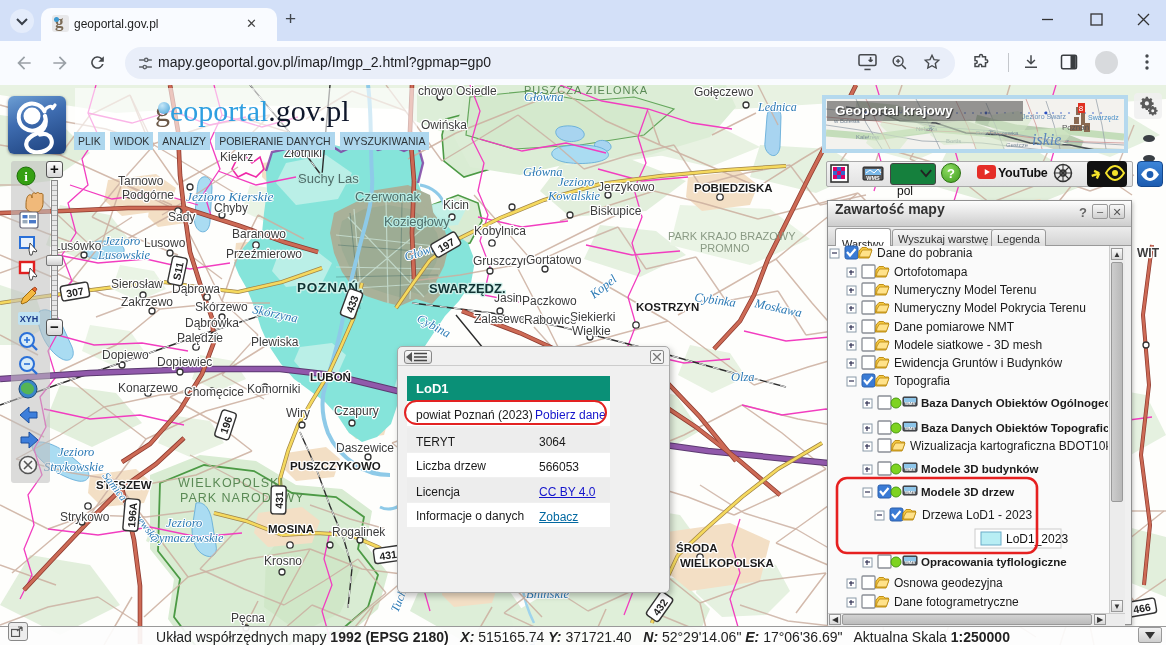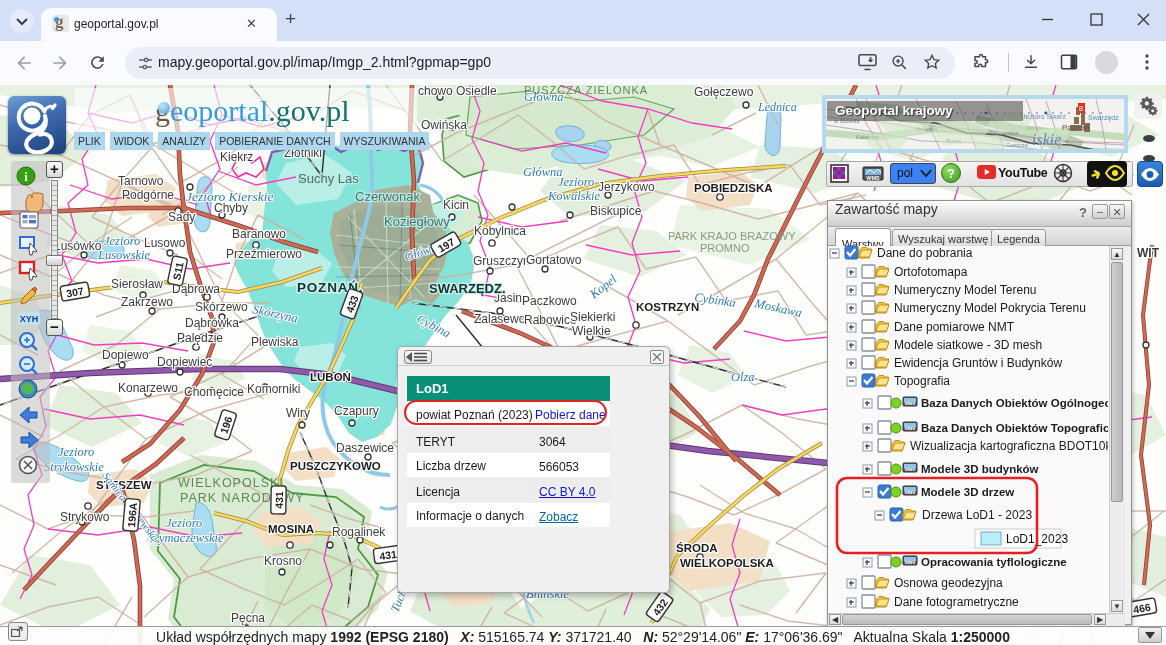--- a/index.html
+++ b/index.html
@@ -484,21 +484,21 @@
 <svg width="58" height="58" viewBox="0 0 58 58">
         <g fill="none" stroke="#fff" stroke-linecap="round">
           <circle cx="24" cy="20" r="8.5" fill="#fff" stroke="none"></circle>
           <path d="M36.5 15.5a13.5 13.5 0 1 0 .5 10" stroke-width="4"></path>
           <path d="M37 14c2-3.5 5.5-4.5 8-2.5M44.5 12.5l2.5-3.5" stroke-width="3.2"></path>
           <path d="M37 20c2.5 9.5-.5 14-7.5 17-7.5 3.2-12.5 7.5-11 13 1.8 6.5 11.5 8 19 4.5 5.5-2.6 7.5-7.5 5.5-12-1.8-4-6.5-5.5-11-4" stroke-width="4.2"></path>
         </g>
       </svg>
 </div>
 
-<div style="position:absolute;left:155px;top:9px;font-family:'Liberation Serif',serif;font-size:30px;color:#6b5847"><span style="color:#6b5847">g</span><span style="color:#2e9fe0">eoportal</span><span style="color:#0f766e">.gov.pl</span></div>
+<div style="position:absolute;left:155px;top:9px;font-family:'Liberation Serif',serif;font-size:30px;color:#6b5847"><span style="color:#6b5847">g</span><span style="color:#2e9fe0">eoportal</span><span style="color:#0f172a">.gov.pl</span></div>
 <div style="position:absolute;left:158px;top:17px;width:12px;height:12px;border-radius:50%;background:radial-gradient(circle at 35% 30%,#c5e7f8,#41a0d8)"></div>
 
 <div style="position:absolute;left:74px;top:47px;font-size:10.5px;color:#2e3438;white-space:nowrap">
 <span style="display:inline-block;background:#aed7ee;padding:3px 4px;margin-right:5px">PLIK</span><span style="display:inline-block;background:#aed7ee;padding:3px 4px;margin-right:5px">WIDOK</span><span style="display:inline-block;background:#aed7ee;padding:3px 4px;margin-right:5px">ANALIZY</span><span style="display:inline-block;background:#aed7ee;padding:3px 4px;margin-right:5px">POBIERANIE DANYCH</span><span style="display:inline-block;background:#aed7ee;padding:3px 4px">WYSZUKIWANIA</span>
 </div>
 
 <div style="position:absolute;left:11px;top:76px;width:39px;height:322px;background:rgba(190,190,190,0.55);border-radius:3px"></div>
 <svg style="position:absolute;left:11px;top:76px" width="40" height="320" viewBox="0 0 40 320">
 <circle cx="15" cy="15" r="9" fill="#35a012" stroke="#1c7008" stroke-width="1"></circle>
       <text x="15" y="20" font-size="13" font-weight="bold" fill="#fff" text-anchor="middle" font-family="Liberation Serif,serif">i</text>
@@ -641,21 +641,21 @@
         <rect x="11" y="7" width="4" height="4"></rect>
         <rect x="7" y="11" width="4" height="4"></rect>
       </g>
     </svg>
 <svg style="position:absolute;left:862px;top:79px" width="22" height="20" viewBox="0 0 22 20">
       <rect x="1" y="3" width="20" height="13" rx="1" fill="#555" stroke="#222"></rect>
       <rect x="3" y="5" width="16" height="6" fill="#7ab8e8"></rect>
       <path d="M4 9l4-3 4 3 4-4 3 4" stroke="#fff" stroke-width="1" fill="none"></path>
       <text x="11" y="15.5" font-size="5.5" font-weight="bold" fill="#fff" text-anchor="middle" font-family="Liberation Sans,sans-serif">WMS</text>
     </svg>
-<div style="position:absolute;left:890px;top:78px;width:46px;height:21px;background:#3b82f6;border:1.5px solid #444;border-radius:3px;font-size:12px;color:#111;padding:2px 0 0 6px">pol</div>
+<div style="position:absolute;left:890px;top:78px;width:46px;height:21px;background:#15803d;border:1.5px solid #444;border-radius:3px;font-size:12px;color:#111;padding:20px 0 0 6px">pol</div>
 <svg style="position:absolute;left:920px;top:84px" width="12" height="9" viewBox="0 0 14 10">
       <path d="M1 1l6 7 6-7" fill="none" stroke="#222" stroke-width="2.2"></path>
     </svg>
 <div style="position:absolute;left:941px;top:78px;width:20px;height:20px;border-radius:50%;background:radial-gradient(circle at 35% 30%,#8edc60,#3d9a1e);border:1px solid #2a7010;color:#fff;font-weight:bold;font-size:13px;text-align:center;line-height:20px">?</div>
 <svg style="position:absolute;left:977px;top:80px" width="19" height="14" viewBox="0 0 22 16">
       <rect width="22" height="16" rx="4" fill="#e52d27"></rect>
       <path d="M9 4.5l6 3.5-6 3.5z" fill="#fff"></path>
     </svg>
 <div style="position:absolute;left:998px;top:81px;font-size:12.5px;font-weight:bold;color:#111;font-family:'Liberation Sans',sans-serif;letter-spacing:-0.3px">YouTube</div>
 <svg style="position:absolute;left:1053px;top:78px" width="20" height="20" viewBox="0 0 20 20">
@@ -672,21 +672,21 @@
       <circle cx="10" cy="8" r="3" fill="#f5e32a"></circle>
     </svg>
 <div style="position:absolute;left:1137px;top:76px;width:26px;height:26px;background:linear-gradient(#3d85d8,#1c5cb0);border-radius:4px;border:1px solid #14488e"></div>
 <svg style="position:absolute;left:1140px;top:82px" width="20" height="15" viewBox="0 0 20 15">
       <path d="M1 7.5C4 3 7 1 10 1s6 2 9 6.5c-3 4.5-6 6.5-9 6.5s-6-2-9-6.5z" fill="#fff"></path>
       <circle cx="10" cy="7.5" r="3.4" fill="#1c5cb0"></circle>
     </svg>
 
 <div style="position:absolute;left:827px;top:115px;width:305px;height:425px;background:#f0f0f0;border:1px solid #909090;box-shadow:1px 2px 4px rgba(0,0,0,0.25)">
 <div style="position:absolute;left:0;top:0;width:100%;height:26px;background:linear-gradient(#fdfdfd,#cdcdcd);border-bottom:1px solid #aaa"></div>
-<div style="position:absolute;left:7px;top:0;font-size:14px;font-weight:normal;color:#333">Zawartość mapy</div>
+<div style="position:absolute;left:7px;top:0;font-size:14px;font-weight:bold;color:#333">Zawartość mapy</div>
 <div style="position:absolute;left:251px;top:4px;font-size:13px;font-weight:bold;color:#666">?</div>
 <div style="position:absolute;left:264px;top:3px;width:16px;height:15px;background:linear-gradient(#f8f8f8,#d0d0d0);border:1px solid #999;border-radius:2px;color:#555;font-size:11px;text-align:center;line-height:12px">–</div>
 <div style="position:absolute;left:281px;top:3px;width:16px;height:15px;background:linear-gradient(#f8f8f8,#d0d0d0);border:1px solid #999;border-radius:2px;color:#555;font-size:11px;text-align:center;line-height:14px">✕</div>
 <div style="position:absolute;left:0;top:26px;width:100%;height:19px;background:linear-gradient(#ececec,#d4d4d4);border-bottom:1px solid #999"></div>
 <div style="position:absolute;left:7px;top:27px;height:19px;background:#fff;border:1px solid #999;border-bottom:1px solid #fff;border-radius:3px 3px 0 0;padding:9px 6px 0;font-size:11px;font-weight:normal;color:#222">Warstwy</div>
 <div style="position:absolute;left:64px;top:28px;height:18px;background:linear-gradient(#f6f6f6,#ddd);border:1px solid #999;border-radius:3px 3px 0 0;padding:3px 5px 0;font-size:11px;color:#333">Wyszukaj warstwę</div>
 <div style="position:absolute;left:163px;top:28px;height:18px;background:linear-gradient(#f6f6f6,#ddd);border:1px solid #999;border-radius:3px 3px 0 0;padding:3px 5px 0;font-size:11px;color:#333">Legenda</div>
 <div style="position:absolute;left:0;top:45px;width:281px;height:367px;background:#fafafa"></div>
 <div style="position:absolute;left:281px;top:45px;width:16px;height:367px;background:#ececec;border-left:1px solid #ccc"></div>
 <div style="position:absolute;left:283px;top:47px;width:12px;height:12px;background:linear-gradient(#fafafa,#d8d8d8);border:1px solid #999;font-size:8px;text-align:center;line-height:11px;color:#333">▲</div>

